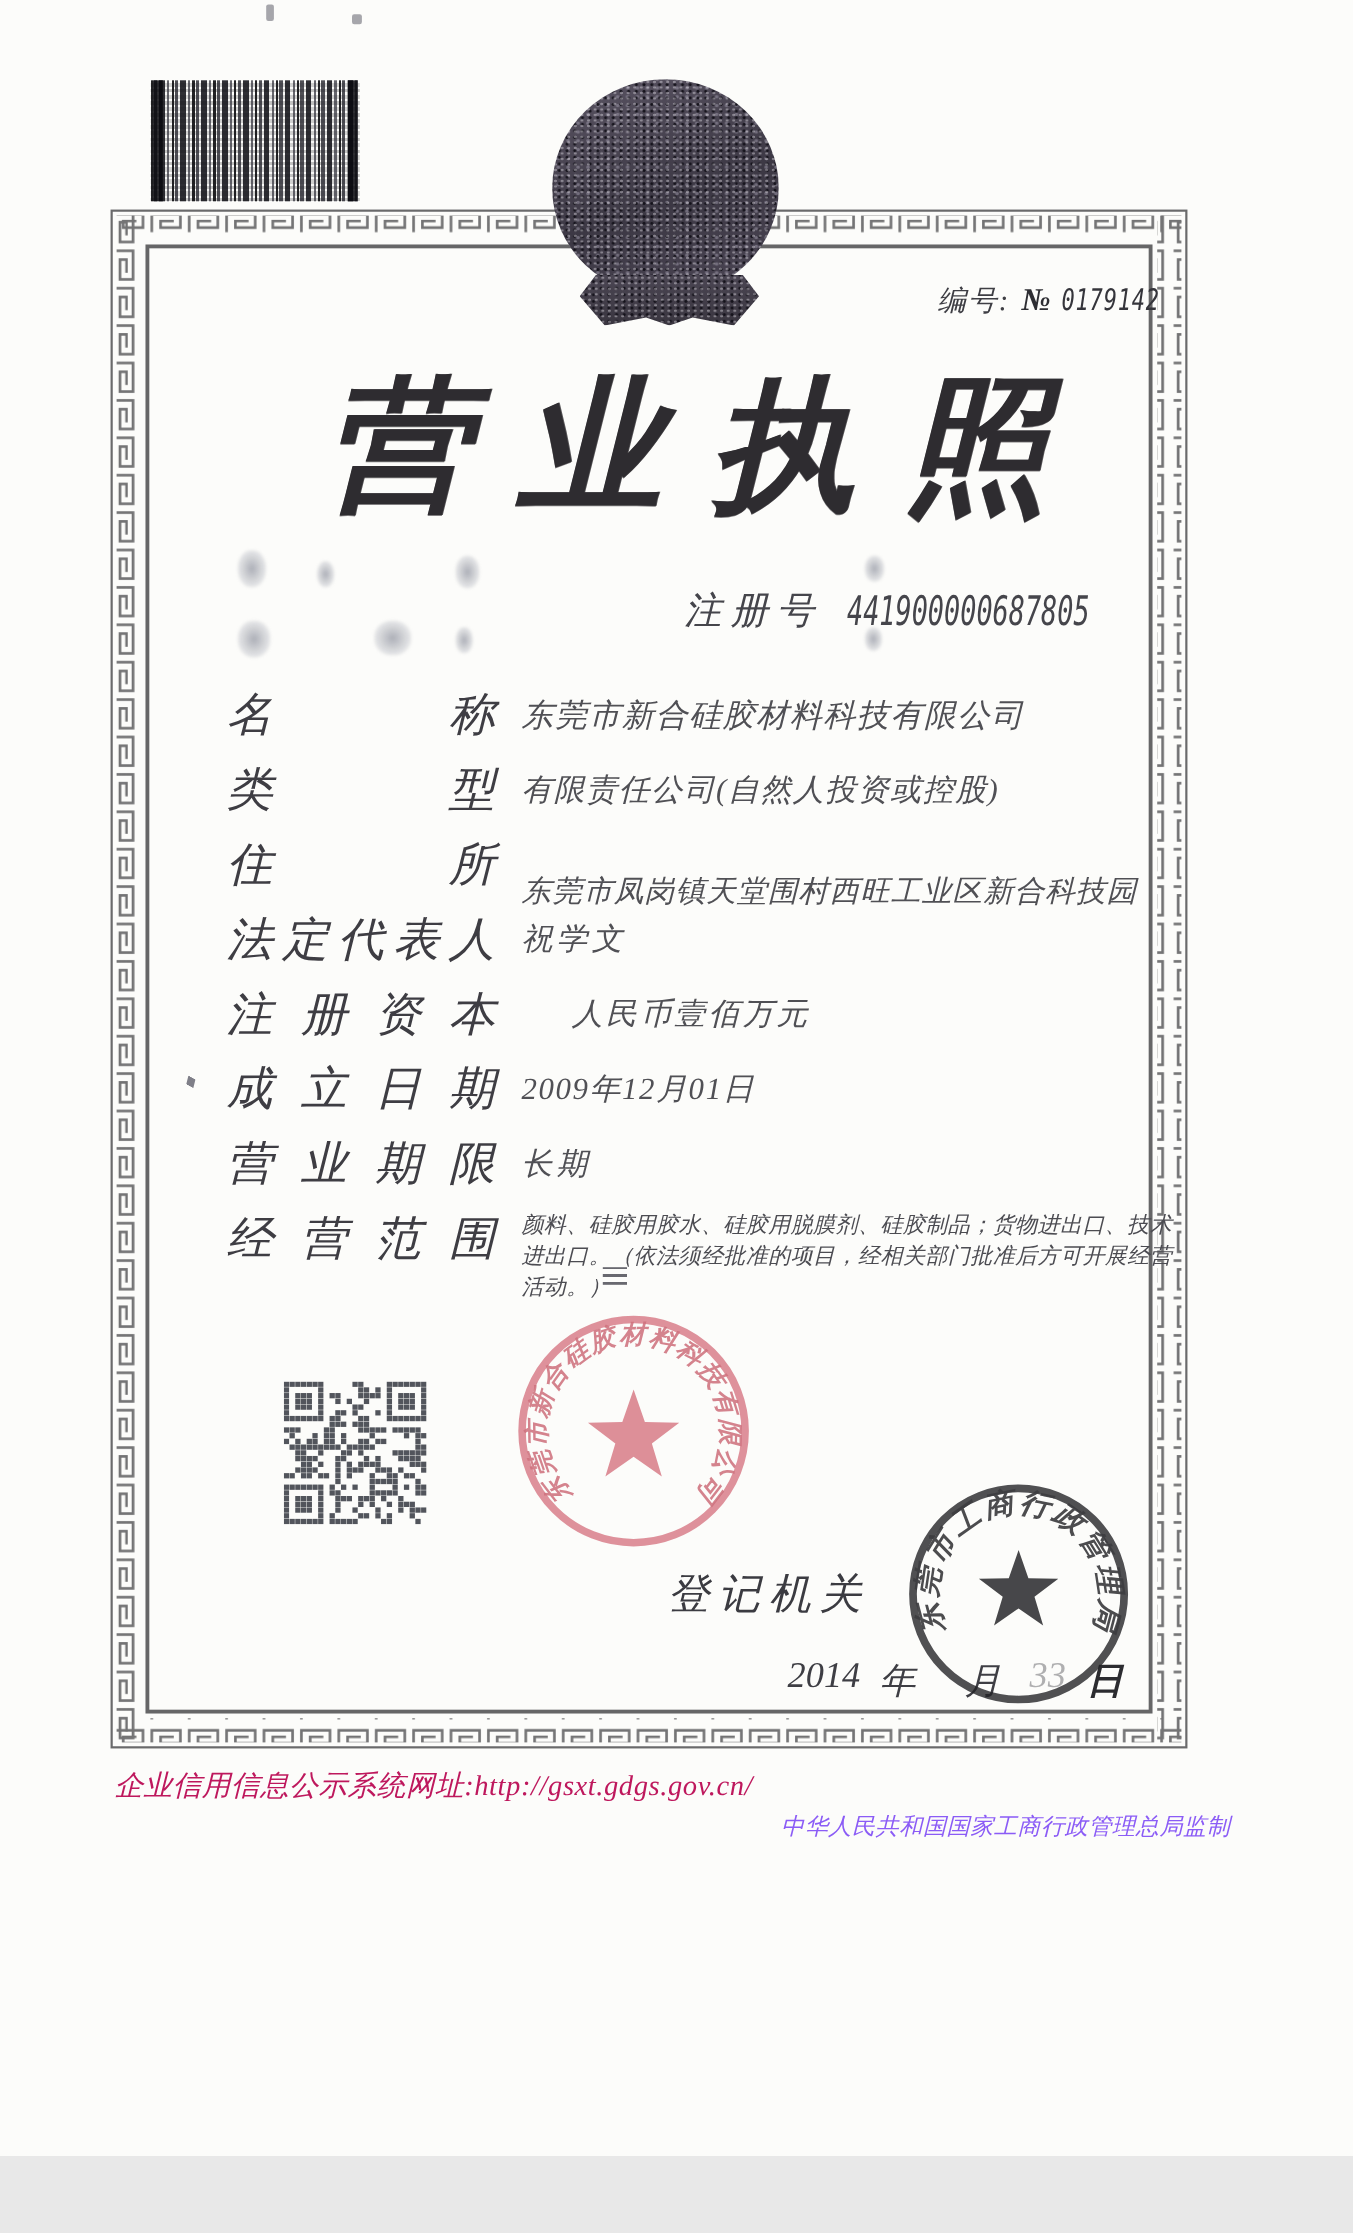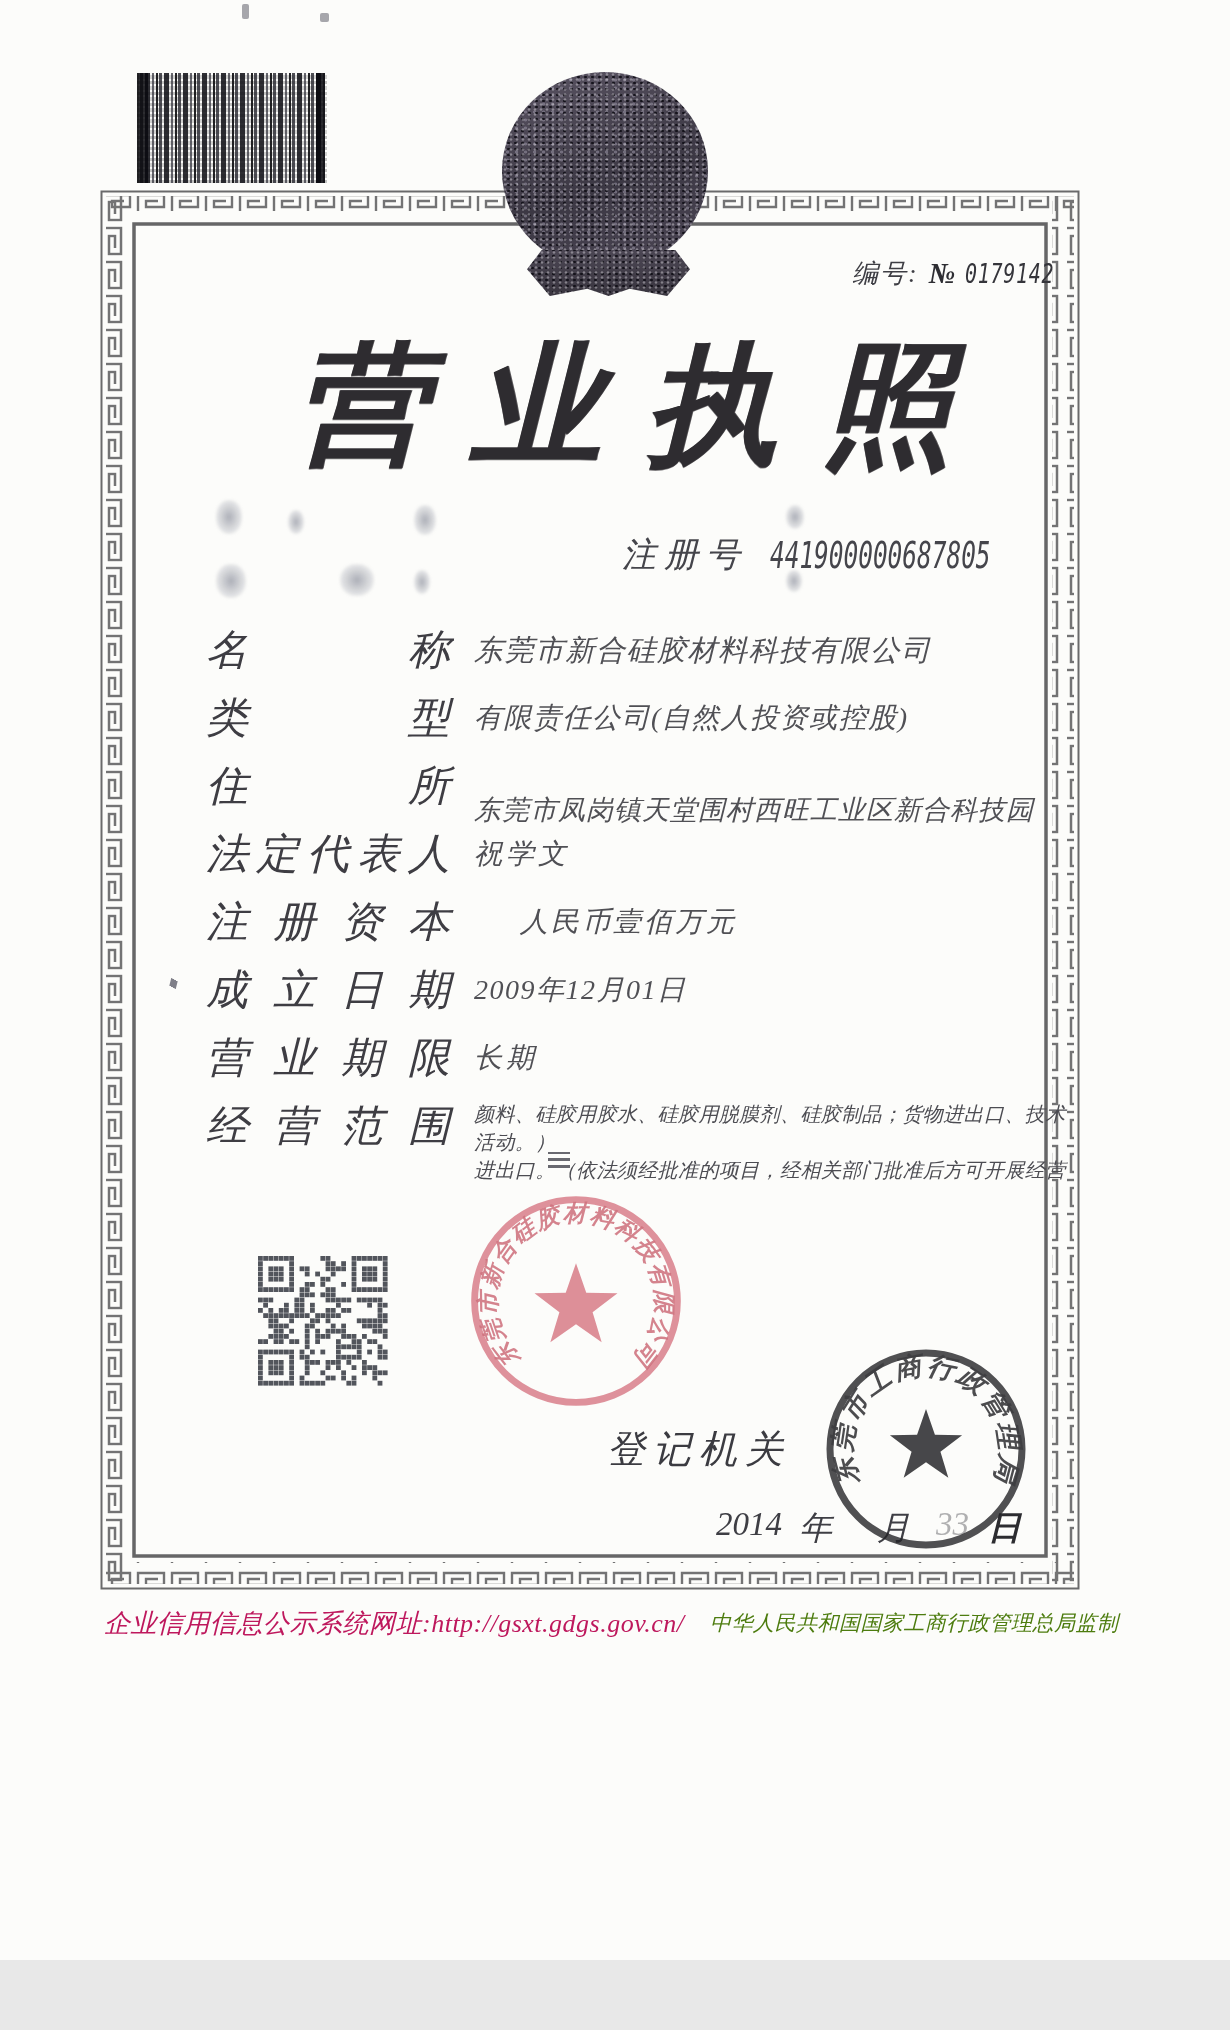--- a/index.html
+++ b/index.html
@@ -74,21 +74,21 @@
   
   .seal-red{position:absolute;left:459px;top:1184px;z-index:6;opacity:.85;}
   .stamp-black{position:absolute;left:821px;top:1344px;z-index:7;opacity:.88;}
   
   .registrar{position:absolute;left:607px;top:1424px;width:176px;display:flex;justify-content:space-between;font-size:38px;color:#3b3b41;z-index:4;}
   .date{position:absolute;top:1464px;font-size:33px;color:#3e3e44;z-index:5;margin-top:42px;}
   .d-year{left:716px}.d-yu{left:799px}.d-mu{left:877px}
   .d-day{left:936px;opacity:.4}.d-du{left:988px;font-weight:700;color:#2c2c30;}
   
   .footer-left{position:absolute;left:104px;top:1606px;font-size:26px;letter-spacing:.5px;color:#be185d;z-index:4;}
-  .footer-right{position:absolute;left:710px;top:1609px;font-size:21px;letter-spacing:.5px;color:#4d7c0f;z-index:4;}
+  .footer-right{position:absolute;left:710px;top:1646px;font-size:21px;letter-spacing:.5px;color:#8b5cf6;z-index:4;}
   
   .smudge{position:absolute;background:radial-gradient(rgba(95,100,118,.5), rgba(120,125,142,.18) 65%, transparent 80%);filter:blur(1.6px);border-radius:45%;z-index:2;}
   .speck{position:absolute;background:rgba(95,95,105,.55);border-radius:2px;z-index:2;}
   .pen-mark{position:absolute;left:170px;top:974px;width:7px;height:19px;background:linear-gradient(15deg,transparent 30%,rgba(60,60,75,.65) 32% 68%,transparent 70%);transform:rotate(14deg);z-index:2;}
   .triple-mark{position:absolute;left:548px;top:1152px;width:22px;height:16px;background:repeating-linear-gradient(0deg,rgba(55,55,65,.75) 0 3px,transparent 3px 7px);z-index:2;}
 </style>
 </head>
 <body>
 
 <div class="page">
@@ -212,22 +212,22 @@
   </div>
   <div class="frow r7">
     <div class="flabel">
         <span>经</span>
         <span>营</span>
         <span>范</span>
         <span>围</span>
       </div>
     <div class="scope">
       <div>颜料、硅胶用胶水、硅胶用脱膜剂、硅胶制品；货物进出口、技术</div>
+      <div>进出口。（依法须经批准的项目，经相关部门批准后方可开展经营</div>
       <div>活动。）</div>
-      <div>进出口。（依法须经批准的项目，经相关部门批准后方可开展经营</div>
     </div>
   </div>
 
   <svg class="qr" width="130" height="130" id="qr-svg">
       <rect x="0.0" y="0.0" width="4.8" height="4.8" fill="#3a3d46" opacity="0.88"></rect>
       <rect x="5.2" y="0.0" width="4.8" height="4.8" fill="#3a3d46" opacity="0.88"></rect>
       <rect x="10.4" y="0.0" width="4.8" height="4.8" fill="#3a3d46" opacity="0.88"></rect>
       <rect x="15.6" y="0.0" width="4.8" height="4.8" fill="#3a3d46" opacity="0.88"></rect>
       <rect x="20.8" y="0.0" width="4.8" height="4.8" fill="#3a3d46" opacity="0.88"></rect>
       <rect x="26.0" y="0.0" width="4.8" height="4.8" fill="#3a3d46" opacity="0.88"></rect>

